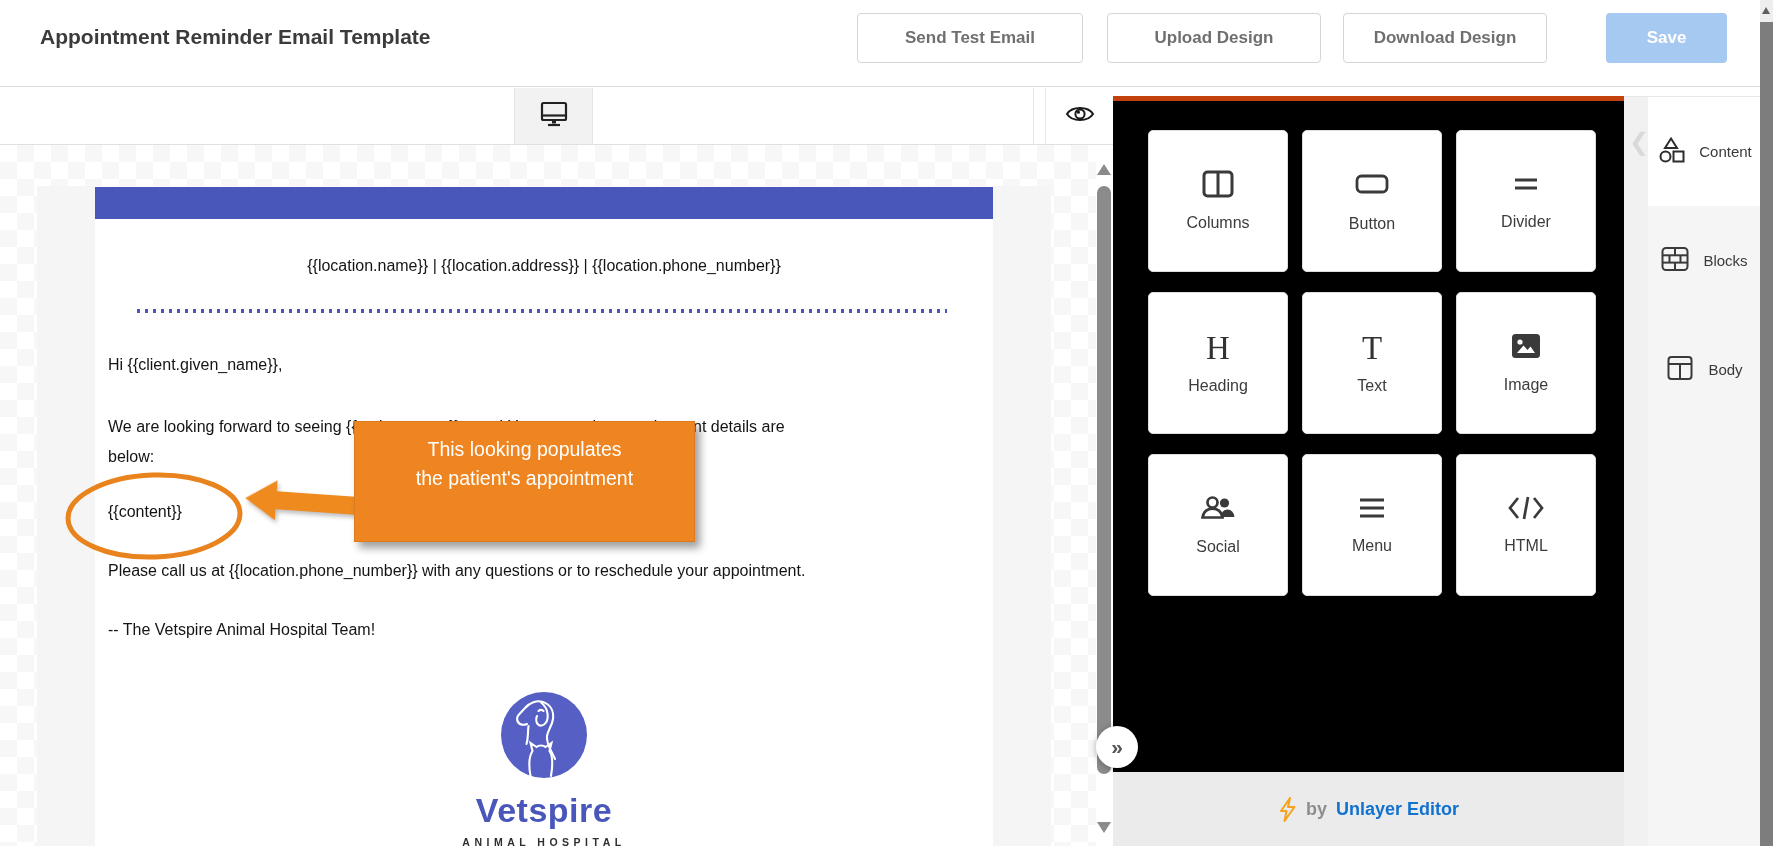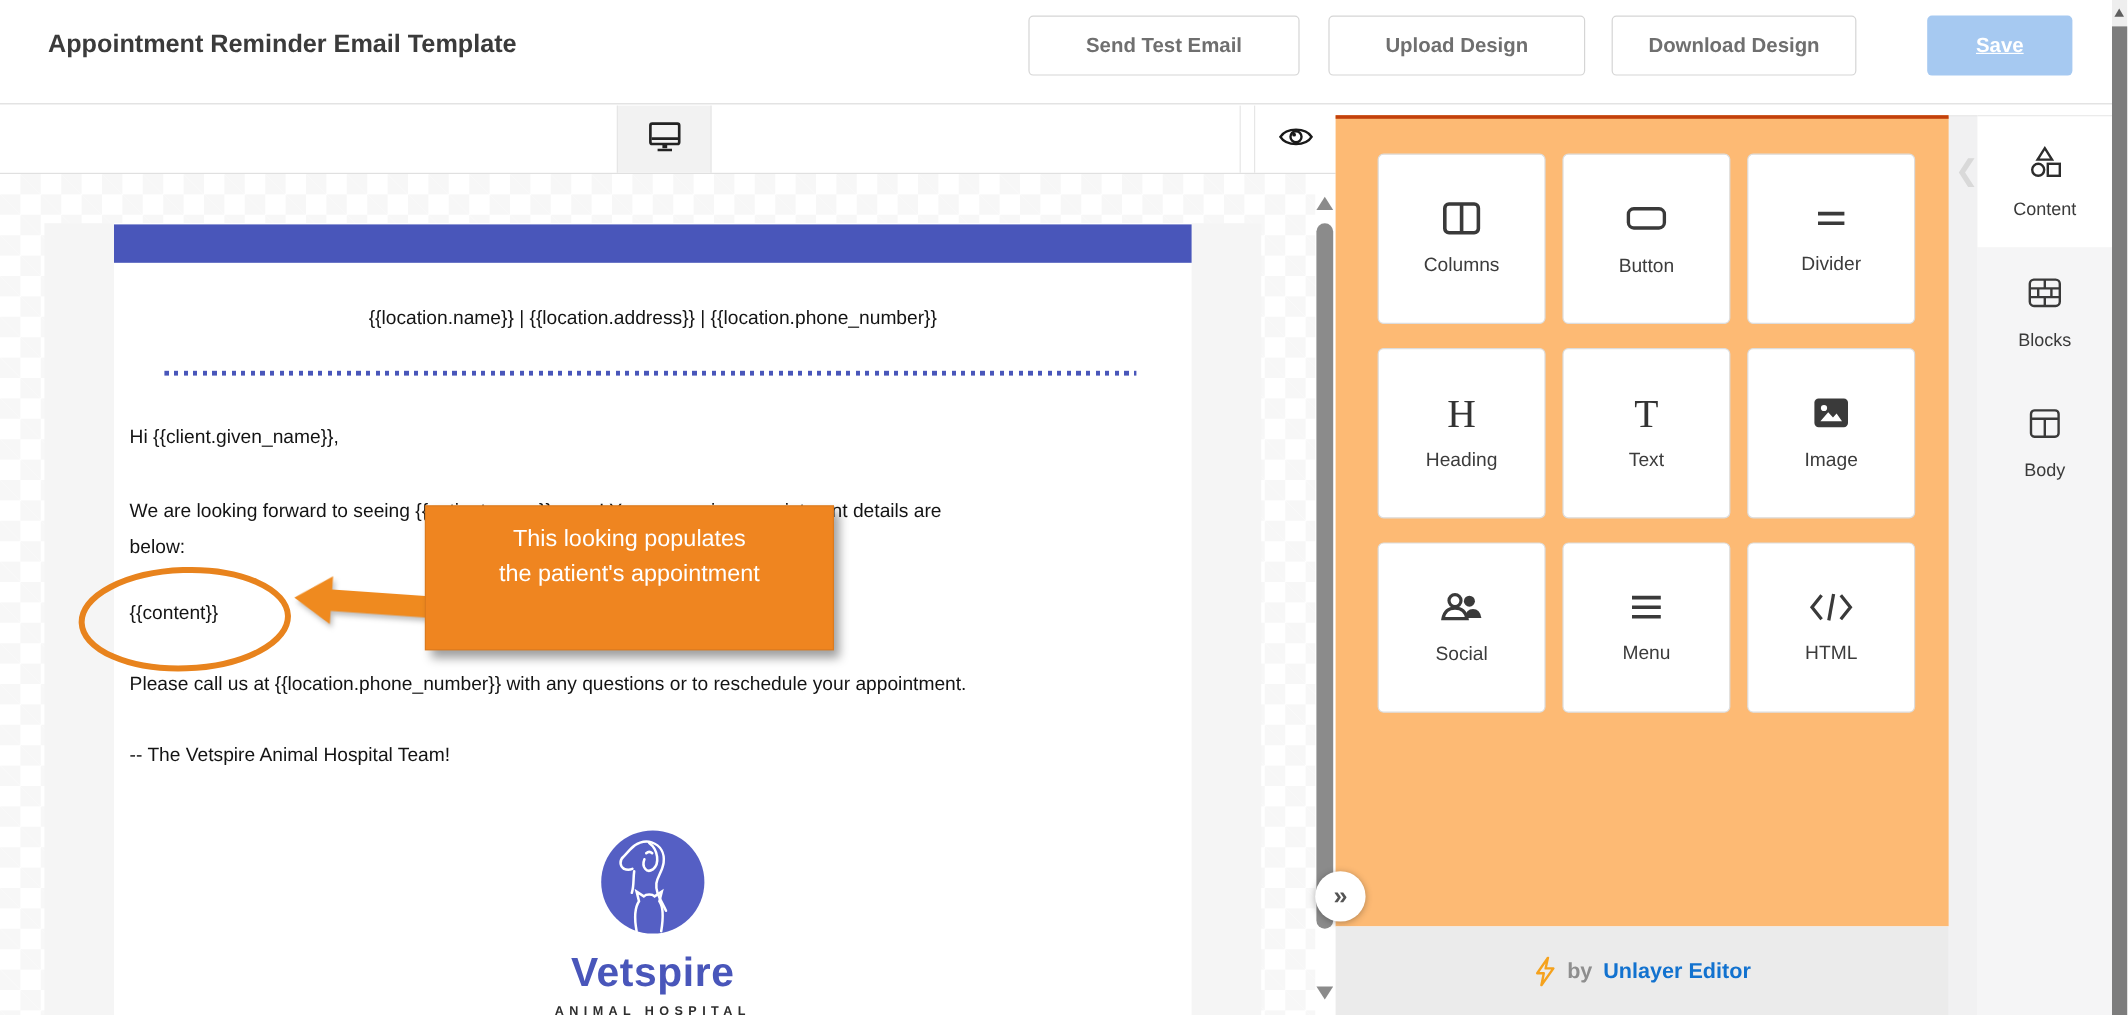--- a/index.html
+++ b/index.html
@@ -61,22 +61,22 @@
 
   
   .sb-up{position:absolute;left:1097px;top:164px;width:0;height:0;border-left:7px solid transparent;
          border-right:7px solid transparent;border-bottom:11px solid #8b8b8b;cursor:pointer}
   .sb-thumb{position:absolute;left:1097px;top:186px;width:14px;height:588px;background:#8b8b8b;
             border-radius:7px;cursor:pointer}
   .sb-down{position:absolute;left:1097px;top:822px;width:0;height:0;border-left:7px solid transparent;
            border-right:7px solid transparent;border-top:11px solid #8b8b8b;cursor:pointer}
 
   
-  .panel{position:absolute;left:1113px;top:96px;width:511px;height:676px;background:#fdba74;
-         border-top:3px solid #c2410c;box-sizing:border-box}
+  .panel{position:absolute;left:1113px;top:96px;width:511px;height:676px;background:#000000;
+         border-top:5px solid #c2410c;box-sizing:border-box}
   .cards{position:absolute;left:35px;top:29px;display:grid;grid-template-columns:repeat(3,140px);
          grid-auto-rows:142px;column-gap:14px;row-gap:20px}
   .card{background:#fff;border:1px solid #ddd;border-radius:5px;display:flex;flex-direction:column;
         align-items:center;justify-content:center;gap:12px;box-sizing:border-box;cursor:grab}
   .card .lbl{font-size:16px;color:#3c3c3c}
   .serif{font-family:"Liberation Serif",serif;font-size:33px;line-height:33px;color:#333}
 
   .collapse{position:absolute;left:1096px;top:726px;width:42px;height:42px;border-radius:50%;
             background:#fff;box-shadow:0 1px 6px rgba(0,0,0,.3);display:flex;align-items:center;
             justify-content:center;font-size:21px;color:#555;font-weight:bold;cursor:pointer}
@@ -86,41 +86,41 @@
   .pfoot .by{color:#8e8e8e}
   .pfoot .brand{cursor:pointer}
   .bolt{color:#f5a21d;display:flex}
 
   
   .gapstrip{position:absolute;left:1624px;top:96px;width:24px;height:750px;background:#f1f1f2;
             border-top:1px solid #e8e8e8;box-sizing:border-box}
   .notch{position:absolute;left:1629px;top:128px;color:#d9d9d9;font-size:24px}
   .tabbar{position:absolute;left:1648px;top:96px;width:112px;height:750px;background:#f5f5f6;
           border-top:1px solid #e8e8e8;box-sizing:border-box}
-  .tab{height:109px;display:flex;flex-direction:column;align-items:center;justify-content:center;
+  .tab{height:109px;display:flex;flex-direction:row;align-items:center;justify-content:center;
        gap:13px;font-size:15px;color:#3a3a3a;cursor:pointer}
   .tab.active{background:#fff}
 
   
   .bsb{position:absolute;left:1760px;top:0;width:13px;height:846px;background:#eee}
   .bsb-up{position:absolute;left:2px;top:7px;width:0;height:0;border-left:4.5px solid transparent;
           border-right:4.5px solid transparent;border-bottom:7px solid #5f5f5f}
   .bsb-thumb{position:absolute;left:0;top:22px;width:13px;height:824px;background:#7d7d7d}
 </style>
 </head>
 <body>
 
 <div id="app">
 
   <div class="hdr">
     <div class="hdr-title">Appointment Reminder Email Template</div>
     <div class="btn" id="btn-send">Send Test Email</div>
     <div class="btn" id="btn-upload">Upload Design</div>
     <div class="btn" id="btn-download">Download Design</div>
-    <div class="btn" id="btn-save" style="background-color: rgb(166, 201, 241); text-decoration: underline;">Save</div>
+    <div class="btn" id="btn-save" style="background-color: rgb(166, 201, 241);">Save</div>
   </div>
 
   <div class="toolbar">
     <div class="device-btn">
       <span>
         <svg width="30" height="28" viewBox="0 0 30 28">
             <rect x="3" y="3" width="24" height="17" rx="1.5" fill="none" stroke="#222" stroke-width="2.2"></rect>
             <line x1="4" y1="15.5" x2="26" y2="15.5" stroke="#222" stroke-width="2.2"></line>
             <rect x="13" y="20" width="4" height="3.5" fill="#222"></rect>
             <line x1="9" y1="25" x2="21" y2="25" stroke="#222" stroke-width="2.2"></line>

